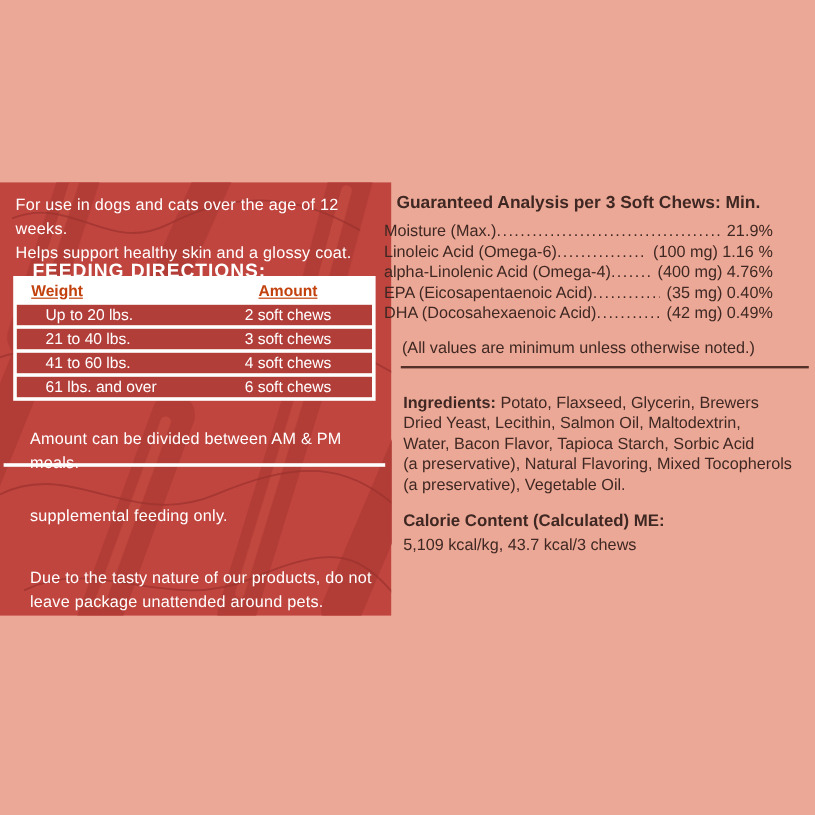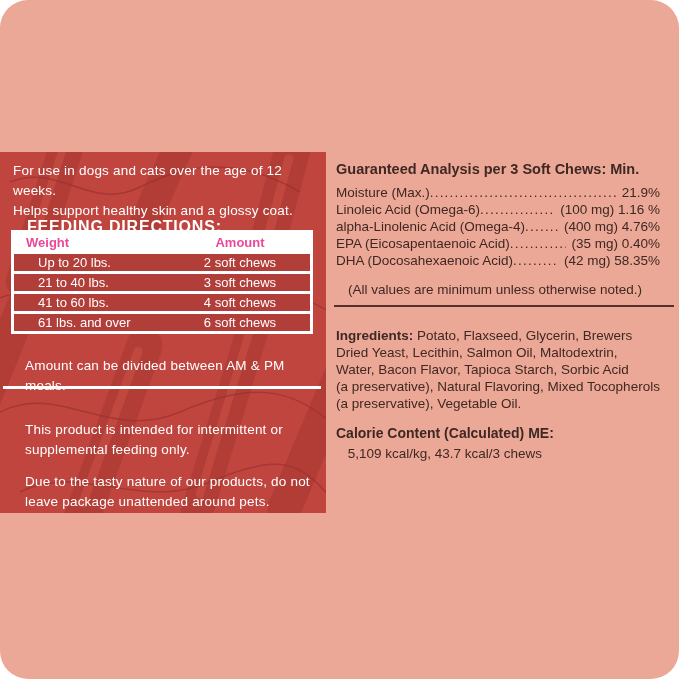--- a/index.html
+++ b/index.html
@@ -1,54 +1,54 @@
 <!DOCTYPE html>
 <html><head>
 <meta charset="utf-8">
 <style>
   html,body{margin:0;padding:0;}
   body{font-family:"Liberation Sans","DejaVu Sans",sans-serif;}
-  .canvas{position:relative;width:679px;height:679px;background:#ECA896;overflow:hidden;border-radius:28px;}
+  .canvas{position:relative;width:679px;height:679px;background:#ECA896;overflow:hidden;}
 
   
   .left-panel{position:absolute;left:0;top:152px;width:326px;height:361px;background:#C1453F;overflow:hidden;}
   .bacon{position:absolute;left:0;top:0;pointer-events:none;}
   .lp-block{position:absolute;color:#FFFFFF;}
   .intro{left:13px;top:9px;font-size:13.5px;line-height:20px;letter-spacing:.2px;}
   .feed-title{left:13px;top:52px;margin:14px;font-size:16px;font-weight:700;letter-spacing:.8px;}
   .feed-table{left:11px;top:78px;width:302px;background:#FFFFFF;padding:3px;box-sizing:border-box;}
   .ft-header,.ft-row{display:grid;grid-template-columns:1fr 140px;align-items:center;font-size:13px;}
-  .ft-header{height:18px;background:#FFFFFF;color:#ec4899;font-weight:700;}
+  .ft-header{height:18px;background:#FFFFFF;color:#c2410c;font-weight:700;text-decoration:underline;}
   .ft-header span:first-child{padding-left:12px;}
   .ft-row{height:17px;background:#B23E3A;color:#FFFFFF;margin-top:3px;}
   .ft-row span:first-child{padding-left:24px;}
   .amount-cell{text-align:center;}
   .note{left:13px;font-size:13.5px;line-height:20px;margin:12px;letter-spacing:.2px;}
   .note-ampm{top:192px;}
   .lp-divider{position:absolute;left:3px;top:234px;width:318px;height:3px;background:#FFFFFF;}
   .note-1{top:256px;}
   .note-2{top:308px;}
 
   
   .right-text{position:absolute;color:#3F2823;}
-  .analysis{left:336px;top:160px;width:324px;}
+  .analysis{left:320px;top:160px;width:324px;text-align:center;}
   .ga-title{font-size:14.5px;font-weight:700;line-height:18px;margin:0 0 6px 0;}
   .ga-row{display:flex;align-items:baseline;font-size:13.5px;line-height:17px;white-space:nowrap;}
   .ga-label{flex:none;}
   .ga-dots{flex:1;overflow:hidden;min-width:6px;}
   .ga-dots::after{content:"......................................................................................";letter-spacing:1.2px;}
   .ga-value{flex:none;padding-left:5px;}
   .ga-footnote{font-size:13.5px;line-height:17px;margin:12px;}
   .rp-divider{position:absolute;left:334px;top:305px;width:340px;height:2px;background:#53302A;}
   .ingredients{left:336px;top:327px;width:345px;font-size:13.5px;line-height:17px;}
   .ing-line{white-space:nowrap;}
   .ing-label{font-weight:700;}
   .calorie{left:336px;top:425px;font-size:13.5px;line-height:17px;}
   .cal-title{font-size:14px;font-weight:700;margin:0 0 3px 0;}
-  .cal-value{margin:0;text-align:center;}
+  .cal-value{margin:0;}
 </style>
 </head>
 <body>
 
 <div class="canvas">
 
   <section class="left-panel">
 
     <svg class="bacon" width="326" height="361" viewBox="0 0 326 361" aria-hidden="true">
       <g fill="#AC3A35" opacity="0.75">
@@ -104,21 +104,20 @@
             <span class="amount-cell">6 soft chews</span>
           </div>
         </div>
     </div>
 
     <p class="lp-block note note-ampm">Amount can be divided between AM &amp; PM meals.</p>
 
     <div class="lp-divider"></div>
 
     <p class="lp-block note note-1">
-      <span style="display:block">This product is intended for intermittent or</span>
       <span style="display:block">supplemental feeding only.</span>
     </p>
 
     <p class="lp-block note note-2">
       <span style="display:block">Due to the tasty nature of our products, do not</span>
       <span style="display:block">leave package unattended around pets.</span>
     </p>
   </section>
 
   <section class="right-text analysis">
@@ -140,21 +139,21 @@
           <span class="ga-value">(400 mg) 4.76%</span>
         </div>
         <div class="ga-row">
           <span class="ga-label">EPA (Eicosapentaenoic Acid)</span>
           <span class="ga-dots"></span>
           <span class="ga-value">(35 mg) 0.40%</span>
         </div>
         <div class="ga-row">
           <span class="ga-label">DHA (Docosahexaenoic Acid)</span>
           <span class="ga-dots"></span>
-          <span class="ga-value">(42 mg) 58.35%</span>
+          <span class="ga-value">(42 mg) 0.49%</span>
         </div>
       </div>
     <p class="ga-footnote">(All values are minimum unless otherwise noted.)</p>
   </section>
 
   <div class="rp-divider"></div>
 
   <section class="right-text ingredients">
     <div id="ing-lines">
         <div class="ing-line"><span class="ing-label">Ingredients:</span> Potato, Flaxseed, Glycerin, Brewers</div>

